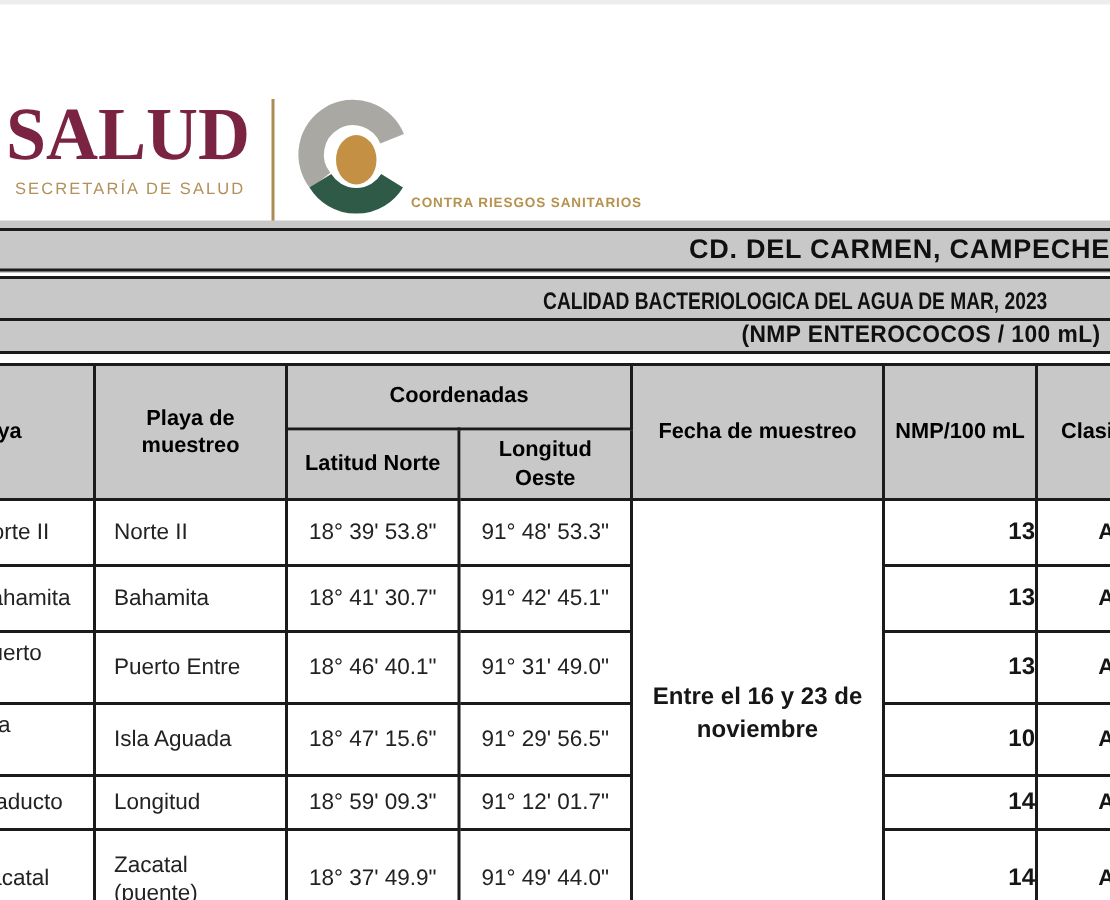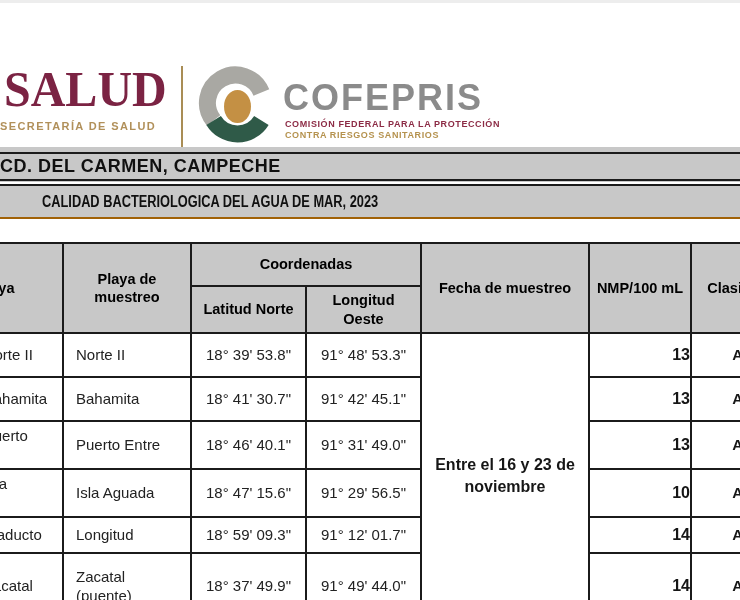--- a/index.html
+++ b/index.html
@@ -12,41 +12,41 @@
 
   
   .logos { position:absolute; top:60px; left:0; width:740px; height:92px; }
   .salud-title {
     position:absolute; left:4px; top:4px;
     font-family:"Liberation Serif", serif; font-weight:bold;
     font-size:50px; line-height:1; color:#7b2343; letter-spacing:0px;
     transform:scaleX(0.96); transform-origin:left center;
   }
   .salud-sub {
-    position:absolute; left:0; top:60px;
-    font-size:11px; font-weight:bold; color:#b1905a; letter-spacing:1.4px;
+    position:absolute; left:10px; top:60px;
+    font-size:11px; font-weight:normal; color:#b1905a; letter-spacing:1.4px;
   }
   .logo-divider { position:absolute; left:181px; top:6px; width:2px; height:84px; background:#a98d55; }
   .cof-icon { position:absolute; left:198px; top:2px; }
   .cof-name {
     position:absolute; left:283px; top:20px;
     font-size:36px; font-weight:bold; color:#8b8b8b; letter-spacing:2px; line-height:1;
   }
   .cof-sub1 {
     position:absolute; left:285px; top:59px;
     font-size:9px; font-weight:bold; color:#8c2b45; letter-spacing:0.6px;
   }
   .cof-sub2 {
-    position:absolute; left:285px; top:70px;
+    position:absolute; left:274px; top:70px;
     font-size:9px; font-weight:bold; color:#b5924e; letter-spacing:0.6px;
   }
 
   
   .bar { position:absolute; left:0; width:740px; background:#c8c8c8; color:#101010;
-         display:flex; align-items:center; justify-content:flex-start; font-weight:bold; }
+         display:flex; align-items:center; justify-content:flex-end; font-weight:bold; }
   .bar-inner { white-space:nowrap; }
   .bar1 { top:147px; height:35px; }
   .bar1 .rule-top { position:absolute; left:0; top:5px; width:740px; height:2px; background:#1b1b1b; }
   .bar1 .rule-bot { position:absolute; left:0; bottom:1px; width:740px; height:2px; background:#1b1b1b; }
   .bar1 .bar-inner { font-size:18px; letter-spacing:0.5px; margin-top:4px; }
   .bar2 { top:184px; height:35px; border-top:2px solid #1b1b1b; border-bottom:2px solid #a16207; }
   .bar2 .bar-inner { font-size:16px; transform:scaleX(0.80); }
   .bar3 { top:212px; height:24px; border-top:2px solid #1b1b1b; border-bottom:2px solid #1b1b1b; }
   .bar3 .bar-inner { font-size:16px; letter-spacing:0.3px; transform:scaleX(0.95); }
 
@@ -77,32 +77,33 @@
 
   <div class="logos">
     <div class="salud-title">SALUD</div>
     <div class="salud-sub">SECRETARÍA DE SALUD</div>
     <div class="logo-divider"></div>
     <svg class="cof-icon" width="78" height="92" viewBox="0 0 78 92">
       <path d="M 15.6 58.5 A 28 28 0 1 1 63.4 30.5" fill="none" stroke="#a9a8a3" stroke-width="17"></path>
       <path d="M 63.4 58.5 A 28 28 0 0 1 15.6 58.5" fill="none" stroke="#2f5a48" stroke-width="17"></path>
       <ellipse cx="39.5" cy="44.5" rx="13.5" ry="16.5" fill="#c49044"></ellipse>
     </svg>
-    <div class="cof-name">COFEPRIS</div>
-    <div class="cof-sub1">COMISIÓN FEDERAL PARA LA PROTECCIÓN</div>
     <div class="cof-sub2">CONTRA RIESGOS SANITARIOS</div>
   </div>
 
   <div class="bar bar1">
     <div class="rule-top"></div>
     <span class="bar-inner">CD. DEL CARMEN, CAMPECHE</span>
     <div class="rule-bot"></div>
   </div>
   <div class="bar bar2">
     <span class="bar-inner">CALIDAD BACTERIOLOGICA DEL AGUA DE MAR, 2023</span>
+  </div>
+  <div class="bar bar3">
+    <span class="bar-inner">(NMP ENTEROCOCOS / 100 mL)</span>
   </div>
 
   <div class="tbl-wrap">
     <table>
       <colgroup>
         <col style="width:135px">
           <col style="width:128px">
           <col style="width:115px">
         <col style="width:115px">
           <col style="width:168px">

